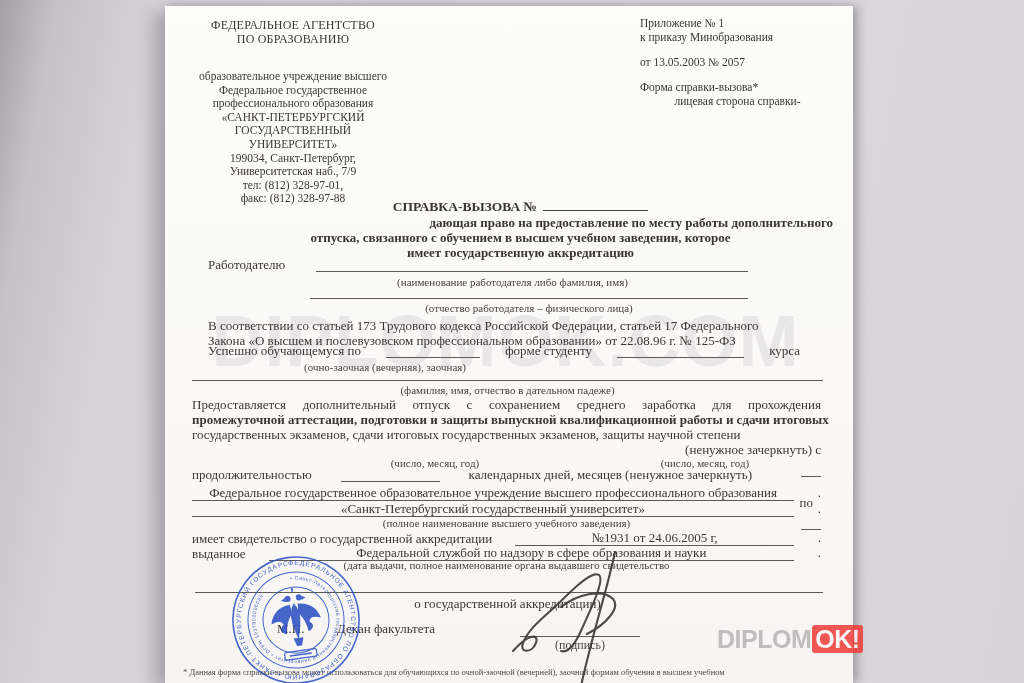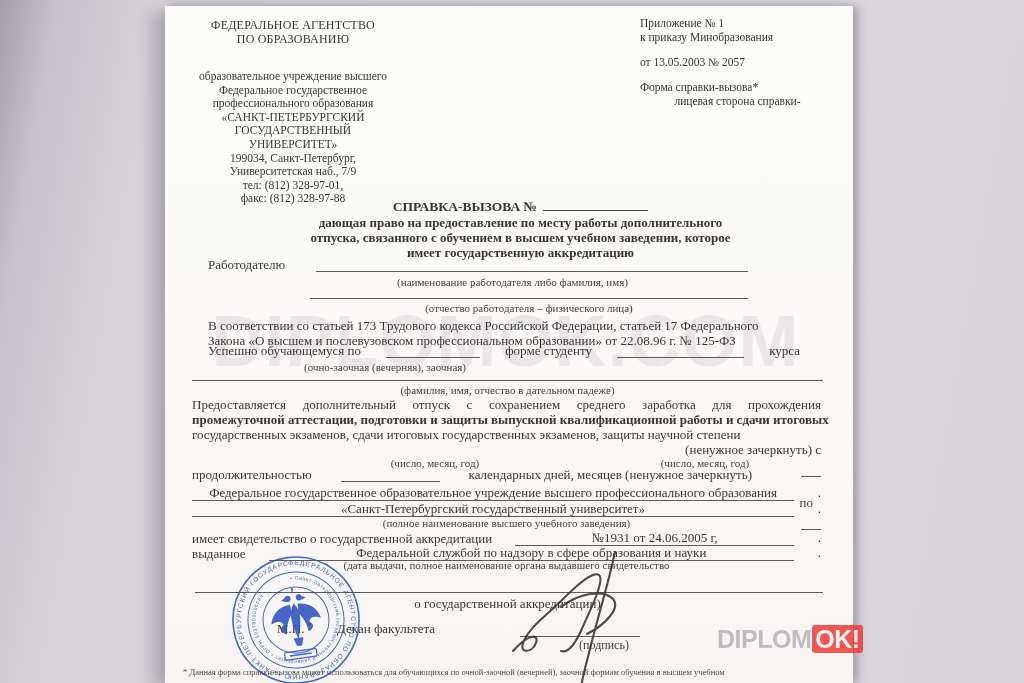--- a/index.html
+++ b/index.html
@@ -81,21 +81,21 @@
     <div class="gap"></div>
     <div>от 13.05.2003 № 2057</div>
     <div class="gap"></div>
     <div>Форма справки-вызова*</div>
     <div style="text-align:center;">лицевая сторона справки-</div>
   </div>
 
   <div class="abs title-row z2">
     <span>СПРАВКА-ВЫЗОВА №</span><span class="numline"></span>
   </div>
-  <div class="abs subtitle z2" style="top:209px;">дающая право на предоставление по месту работы дополнительного</div>
+  <div class="abs subtitle z2" style="top:209px;text-align:right;">дающая право на предоставление по месту работы дополнительного</div>
   <div class="abs subtitle z2" style="top:224px;">отпуска, связанного с обучением в высшем учебном заведении, которое</div>
   <div class="abs subtitle z2" style="top:239px;">имеет государственную аккредитацию</div>
 
   <div class="abs row z2" style="left:43px;top:252px;width:540px;">
     <span class="t">Работодателю</span>
     <span class="fld" style="margin-left:12px;"></span>
   </div>
   <div class="abs cap z2" style="left:112px;top:270px;width:471px;">(наименование работодателя либо фамилия, имя)</div>
   <div class="abs z2" style="left:145px;top:281px;width:438px;height:11px;">
       <div class="uline" style="height:11px;"></div>
@@ -159,21 +159,21 @@
     <span class="dot">.</span>
   </div>
   <div class="abs cap z2" style="left:27px;top:553px;width:629px;">(дата выдачи, полное наименование органа выдавшего свидетельство</div>
 
   <div class="abs z2" style="left:30px;top:580px;width:628px;height:6px;border-bottom:1px solid #5d5955;"></div>
   <div class="abs z2" style="left:30px;top:590px;width:625px;text-align:center;font-size:13px;">о государственной аккредитации)</div>
 
   <div class="abs t z2" style="left:112px;top:616px;">М.П.</div>
   <div class="abs t z2" style="left:172px;top:616px;">Декан факультета</div>
   <div class="abs z2" style="left:355px;top:624px;width:120px;height:6px;border-bottom:1px solid #5d5955;"></div>
-  <div class="abs cap z2" style="left:355px;top:633px;width:120px;font-size:12px;padding-left:24px;">(подпись)</div>
+  <div class="abs cap z2" style="left:355px;top:633px;width:120px;font-size:12px;">(подпись)</div>
 
   <div class="abs footnote z2">* Данная форма справки-вызова может использоваться для обучающихся по очной-заочной (вечерней), заочной формам обучения в высшем учебном</div>
 
   <svg class="abs stamp" width="134" height="134" viewBox="0 0 134 134">
     <g fill="none" stroke="#2d52c4" stroke-width="1.6">
       <circle cx="67" cy="67" r="63"></circle>
       <circle cx="67" cy="67" r="48" stroke-width="1"></circle>
       <circle cx="67" cy="67" r="33" stroke-width="1"></circle>
     </g>
     <defs>

